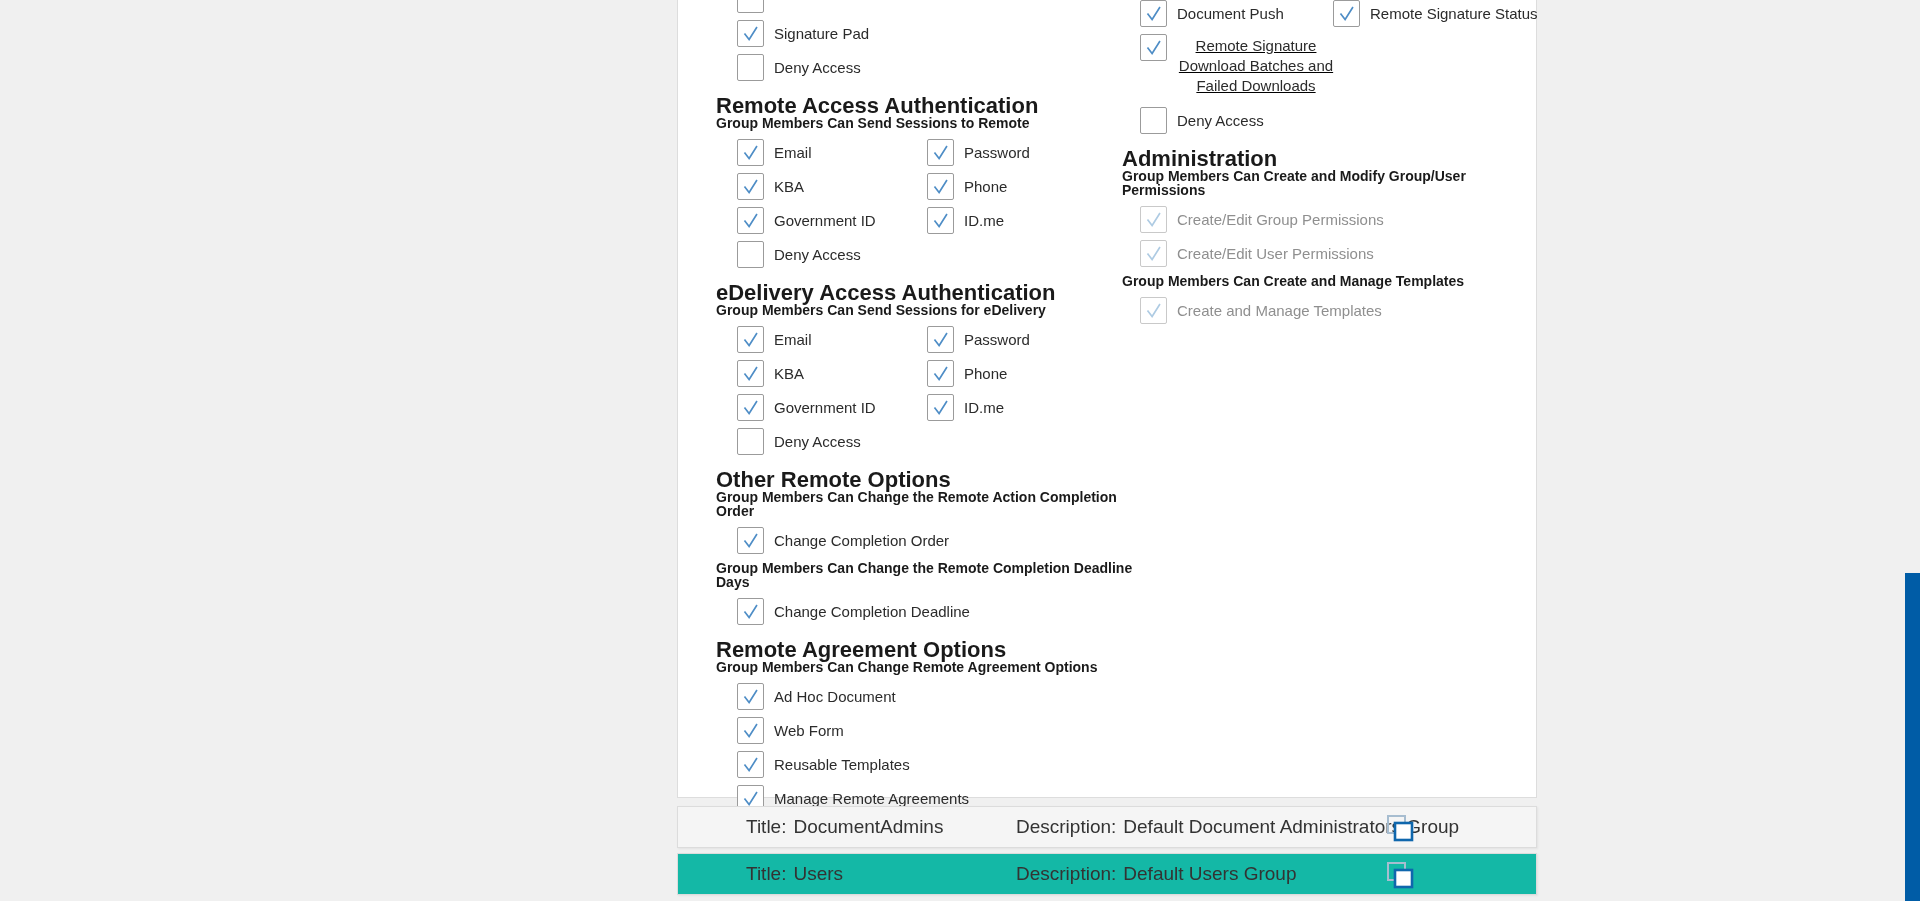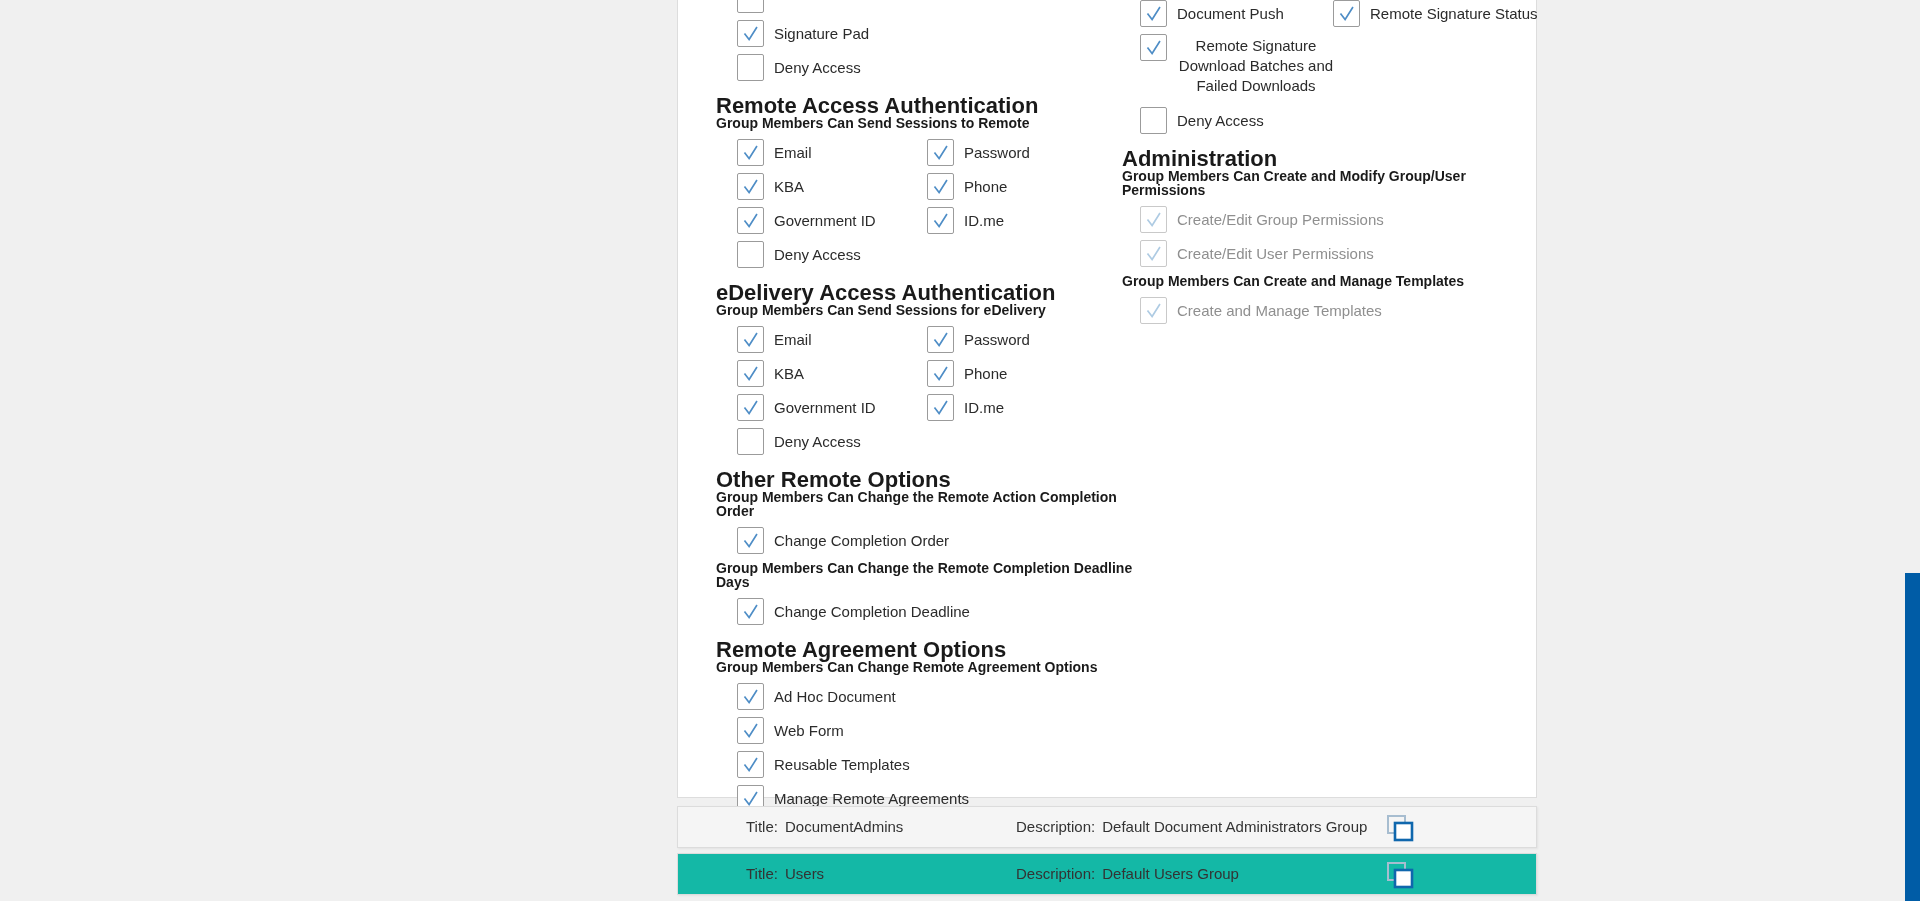--- a/index.html
+++ b/index.html
@@ -19,38 +19,38 @@
     line-height:14px; }
   .block + .block > .section-sub { margin-top:0; }
 
   .cbx-grid { display:flex; align-items:flex-start; margin:9px 0 0 21px; }
   .col-right .cbx-grid { margin-left:18px; }
   .cbx-col { display:flex; flex-direction:column; align-items:flex-start;text-align:center; }
   .col-left  .cbx-col.a { width:190px; }
   .col-right .cbx-col.a { width:193px; }
 
   .cbx-item { display:flex; align-items:flex-start; margin-bottom:7px; }
-  .cbx-item.multiline { margin-bottom:11px; }
+  .cbx-item.multiline { margin-bottom:11px;text-decoration:underline; }
   .cbx-box { width:27px; height:27px; flex:0 0 27px; background:#fff;
     border:1px solid #9b9b9b; border-radius:2px; }
   .cbx-item.disabled .cbx-box { border-color:#c9c9c9; }
   .cbx-box svg { display:block; width:100%; height:100%; }
   .cbx-label { margin-left:10px; font-size:15px; color:#2b2b2b;
     line-height:27px; white-space:nowrap; }
   .cbx-item.multiline .cbx-label { line-height:20px; white-space:normal;
     width:158px; margin-top:2px; }
   .cbx-item.disabled .cbx-label { color:#8f8f8f; }
 
   .rows-area { position:absolute; left:677px; top:806px; width:860px; }
   .group-row { position:relative; width:860px; height:42px; background:#14b8a6;
     border:1px solid #dcdcdc; margin-bottom:5px;
     box-shadow:1px 1px 2px rgba(0,0,0,0.06); }
   .group-row.shaded { background:#f5f5f5; }
   .row-cell { position:absolute; top:0; height:40px; line-height:40px;
-    font-size:15px; color:#333333; white-space:nowrap; }
+    font-size:19px; color:#333333; white-space:nowrap; }
   .row-cell.title-cell { left:68px; }
   .row-cell.desc-cell  { left:338px; }
   .row-value { margin-left:7px; }
   .copy-btn { position:absolute; left:706px; top:5px; width:32px; height:32px;
     cursor:pointer; }
   .copy-btn svg { display:block; width:100%; height:100%; }
 
   .edge-bar { position:absolute; left:1905px; top:573px; width:15px;
     height:328px; background:#005ca6; }
 </style>

